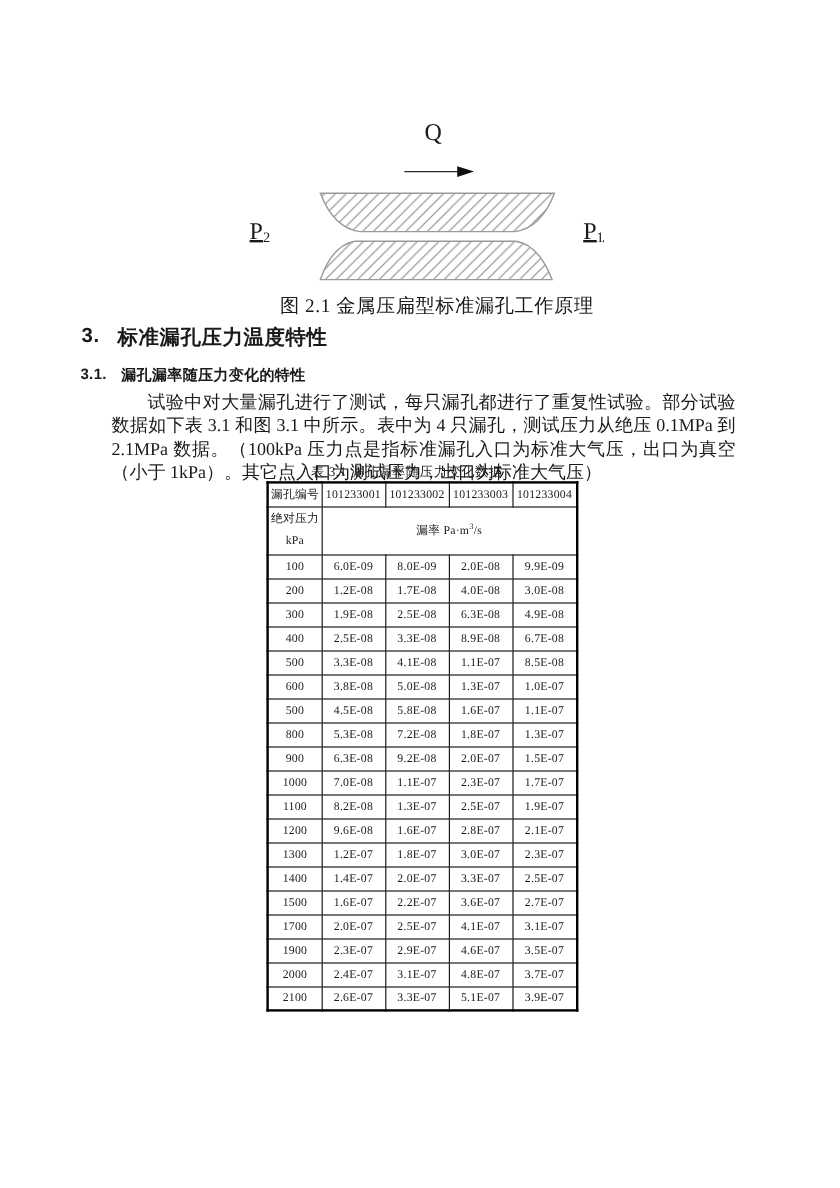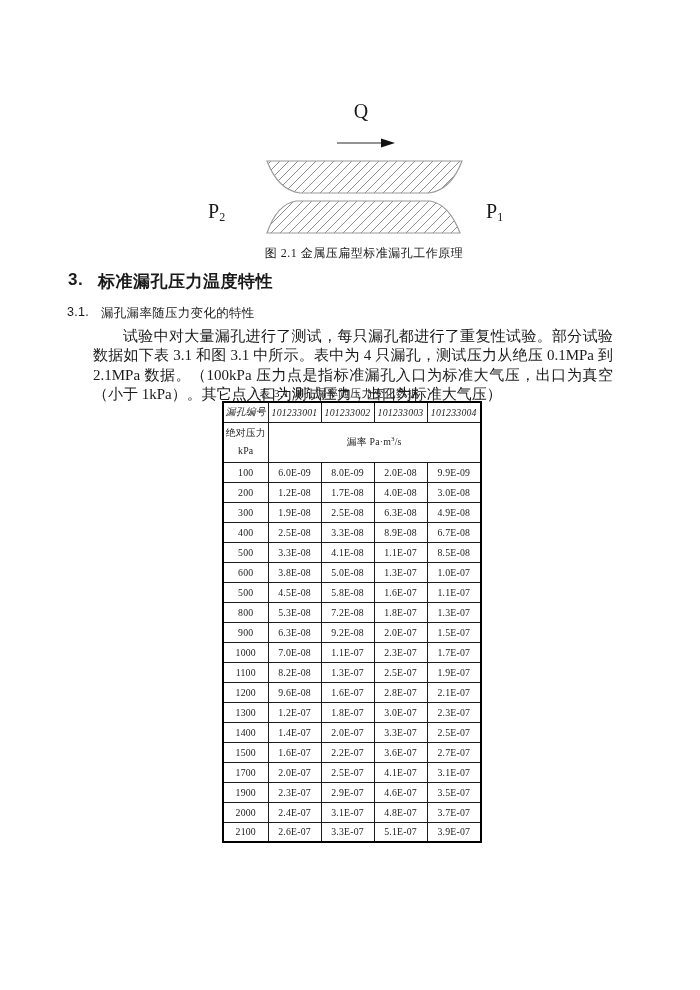--- a/index.html
+++ b/index.html
@@ -11,39 +11,39 @@
     font-family:"Liberation Serif","DejaVu Serif",serif;
     color:#1a1a1a;
     overflow:hidden;
   }
   
   .fig-svg{position:absolute;left:0;top:0;}
   .q-label{
     position:absolute;left:361px;top:100px;transform:translateX(-50%);
     font-size:20px;
   }
-  .p-label{position:absolute;top:200px;font-size:20px;}
+  .p-label{position:absolute;top:182px;font-size:20px;text-decoration:underline;}
   .p-left{left:208px;}
   .p-right{left:486px;}
   .p-label sub{font-size:12px;vertical-align:-3px;}
   .fig-caption{
     position:absolute;left:364px;top:245px;transform:translateX(-50%);
-    font-size:12px;white-space:nowrap;letter-spacing:0.5px;
+    font-size:16px;white-space:nowrap;letter-spacing:0.5px;
   }
   
   .h1{
     position:absolute;left:68px;top:270px;
     font-family:"Liberation Sans","DejaVu Sans",sans-serif;
     font-size:17px;font-weight:bold;display:flex;letter-spacing:0.5px;
   }
   .h1 .num{width:30px;flex:none;}
   .h2{
     position:absolute;left:67px;top:305px;
     font-family:"Liberation Sans","DejaVu Sans",sans-serif;
-    font-size:12.5px;font-weight:normal;display:flex;letter-spacing:0.3px;
+    font-size:12.5px;font-weight:bold;display:flex;letter-spacing:0.3px;
   }
   .h2 .num{width:34px;flex:none;}
   .body-para{
     position:absolute;left:93px;top:327px;width:520px;
     font-size:15px;line-height:19.3px;
     text-align:justify;text-indent:30px;margin:0;
   }
   
   .tbl-caption{
     position:absolute;left:339px;top:386px;transform:translateX(-50%);
@@ -55,21 +55,21 @@
     border:2px solid #000;
     font-size:9.8px;
   }
   table.leak-table th, table.leak-table td{
     border:1px solid #1c1c1c;
     text-align:center;vertical-align:middle;
     padding:0;font-weight:normal;
     letter-spacing:0.2px;
     overflow:hidden;white-space:nowrap;
   }
-  tr.head-row-1{height:20px;font-style:italic;}
+  tr.head-row-1{height:20px;}
   tr.head-row-2{height:40px;}
   tr.data-row{height:20px;}
   .pressure-head div{line-height:18px;text-align:center;}
   sup.unit-sup{font-size:7px;vertical-align:4px;}
 </style>
 </head>
 <body>
 
 <div class="page">
 

